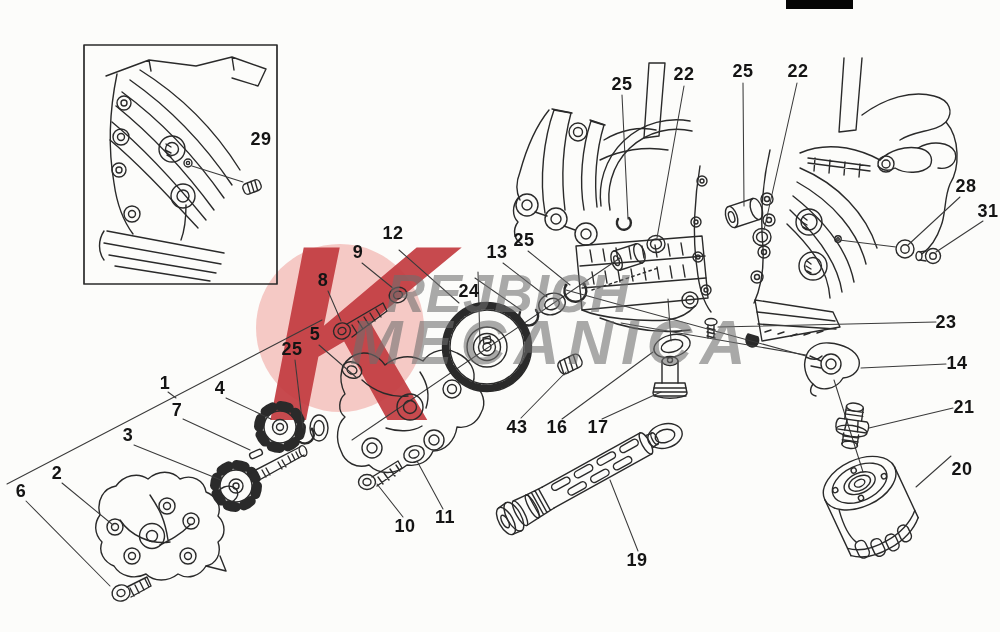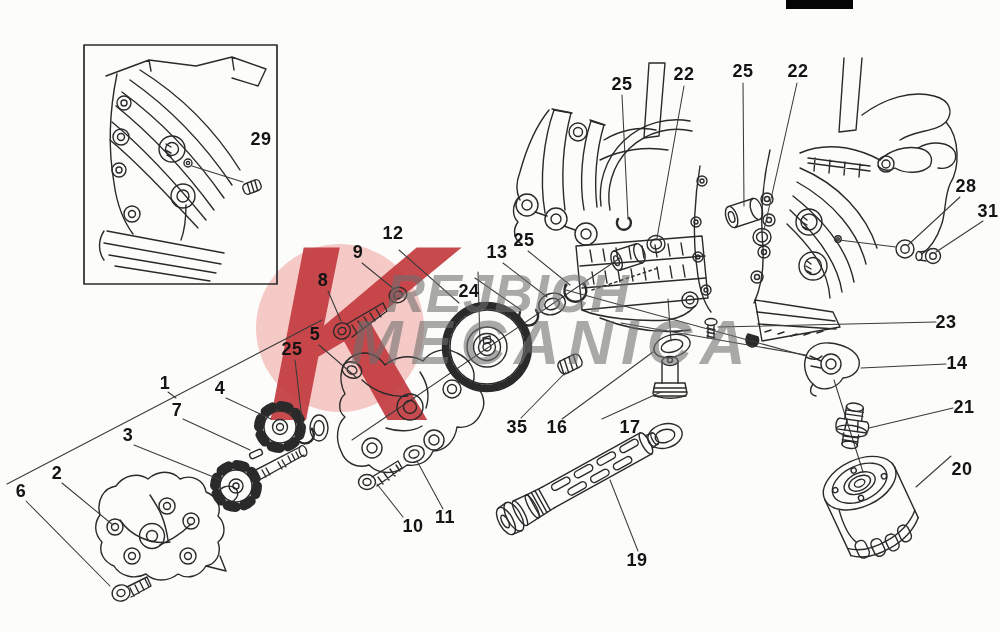--- a/index.html
+++ b/index.html
@@ -451,24 +451,24 @@
       <div class="part-label" style="left: 469px; top: 267px; margin-top: 24px;">24</div>
       <div class="part-label" style="left: 524px; top: 240px;">25</div>
       <div class="part-label" style="left: 315px; top: 334px;">5</div>
       <div class="part-label" style="left: 292px; top: 349px;">25</div>
       <div class="part-label" style="left: 165px; top: 383px;">1</div>
       <div class="part-label" style="left: 220px; top: 388px;">4</div>
       <div class="part-label" style="left: 177px; top: 410px;">7</div>
       <div class="part-label" style="left: 128px; top: 435px;">3</div>
       <div class="part-label" style="left: 57px; top: 473px;">2</div>
       <div class="part-label" style="left: 21px; top: 491px;">6</div>
-      <div class="part-label" style="left: 405px; top: 526px; margin-left: 8px;">10</div>
+      <div class="part-label" style="left: 405px; top: 526px;">10</div>
       <div class="part-label" style="left: 445px; top: 517px;">11</div>
-      <div class="part-label" style="left: 517px; top: 427px;">35</div>
+      <div class="part-label" style="left: 517px; top: 427px;">43</div>
       <div class="part-label" style="left: 557px; top: 427px;">16</div>
-      <div class="part-label" style="left: 598px; top: 427px; margin-left: 32px;">17</div>
+      <div class="part-label" style="left: 598px; top: 427px;">17</div>
       <div class="part-label" style="left: 637px; top: 560px; text-align: center;">19</div>
       <div class="part-label" style="left: 946px; top: 322px;">23</div>
       <div class="part-label" style="left: 957px; top: 363px; text-align: center;">14</div>
       <div class="part-label" style="left: 964px; top: 407px;">21</div>
       <div class="part-label" style="left: 962px; top: 452px; margin-top: 17px;">20</div>
     </div>
 </div>
 
 </body></html>

